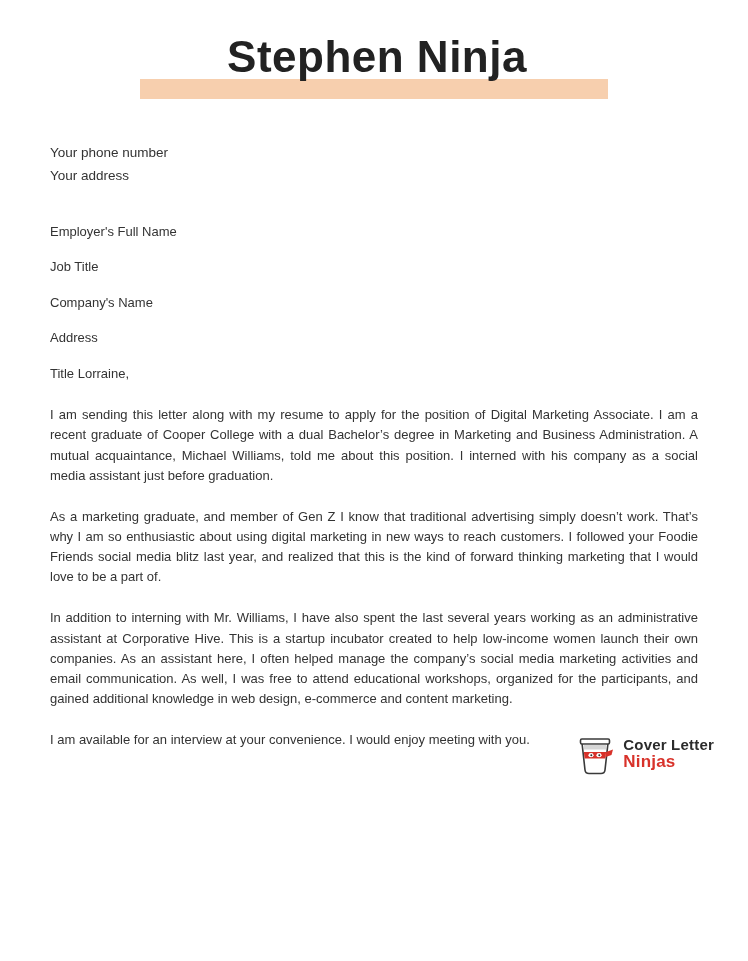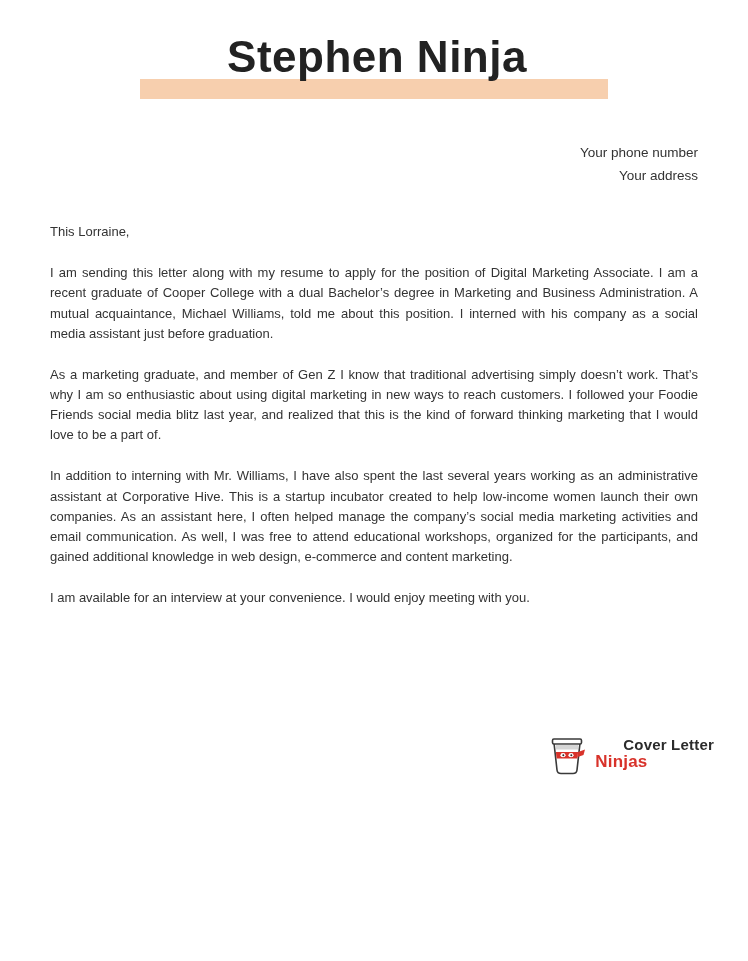--- a/index.html
+++ b/index.html
@@ -47,21 +47,21 @@
     letter-spacing: 0.5px;
     color: #222222;
     line-height: 1.05;
     margin: 0;
     padding-left: 6px;
   }
 
   
   .contact {
     margin-top: 30px;
-    text-align: right;
+    text-align: left;
     font-size: 13.5px;
     color: #333333;
     line-height: 1.55;
   }
   .contact div {
     padding: 1px 0;
   }
 
   
   .letter {
@@ -110,21 +110,20 @@
     position: relative;
   }
   .logo-text {
     line-height: 1.08;
   }
   .logo-text .l1 {
     font-size: 15px;
     font-weight: bold;
     color: #2b2b2b;
     letter-spacing: 0.2px;
-    margin-left: 28px;
   }
   .logo-text .l2 {
     font-size: 17px;
     font-weight: bold;
     color: #d8322a;
     letter-spacing: 0.2px;
   }
 </style>
 </head>
 <body>
@@ -137,22 +136,28 @@
   </div>
 
   <div class="contact">
     <div>Your phone number</div>
     <div>Your address</div>
   </div>
 
   <div class="letter">
 
 
+    <div class="recipient">
+      <div>Employer's Full Name</div>
+      <div>Job Title</div>
+      <div>Company's Name</div>
+      <div>Address</div>
+    </div>
 
-    <div class="salutation">This Lorraine,</div>
+    <div class="salutation">Title Lorraine,</div>
 
     <p class="para">I am sending this letter along with my resume to apply for the position of Digital Marketing Associate. I am a recent graduate of Cooper College with a dual Bachelor’s degree in Marketing and Business Administration. A mutual acquaintance, Michael Williams, told me about this position. I interned with his company as a social media assistant just before graduation.</p>
     <p class="para">As a marketing graduate, and member of Gen Z I know that traditional advertising simply doesn’t work. That’s why I am so enthusiastic about using digital marketing in new ways to reach customers. I followed your Foodie Friends social media blitz last year, and realized that this is the kind of forward thinking marketing that I would love to be a part of.</p>
     <p class="para">In addition to interning with Mr. Williams, I have also spent the last several years working as an administrative assistant at Corporative Hive. This is a startup incubator created to help low-income women launch their own companies. As an assistant here, I often helped manage the company’s social media marketing activities and email communication. As well, I was free to attend educational workshops, organized for the participants, and gained additional knowledge in web design, e-commerce and content marketing.</p>
     <p class="para">I am available for an interview at your convenience. I would enjoy meeting with you.</p>
 
   </div>
 
   <div class="footer">
     <div class="logo-mark">

